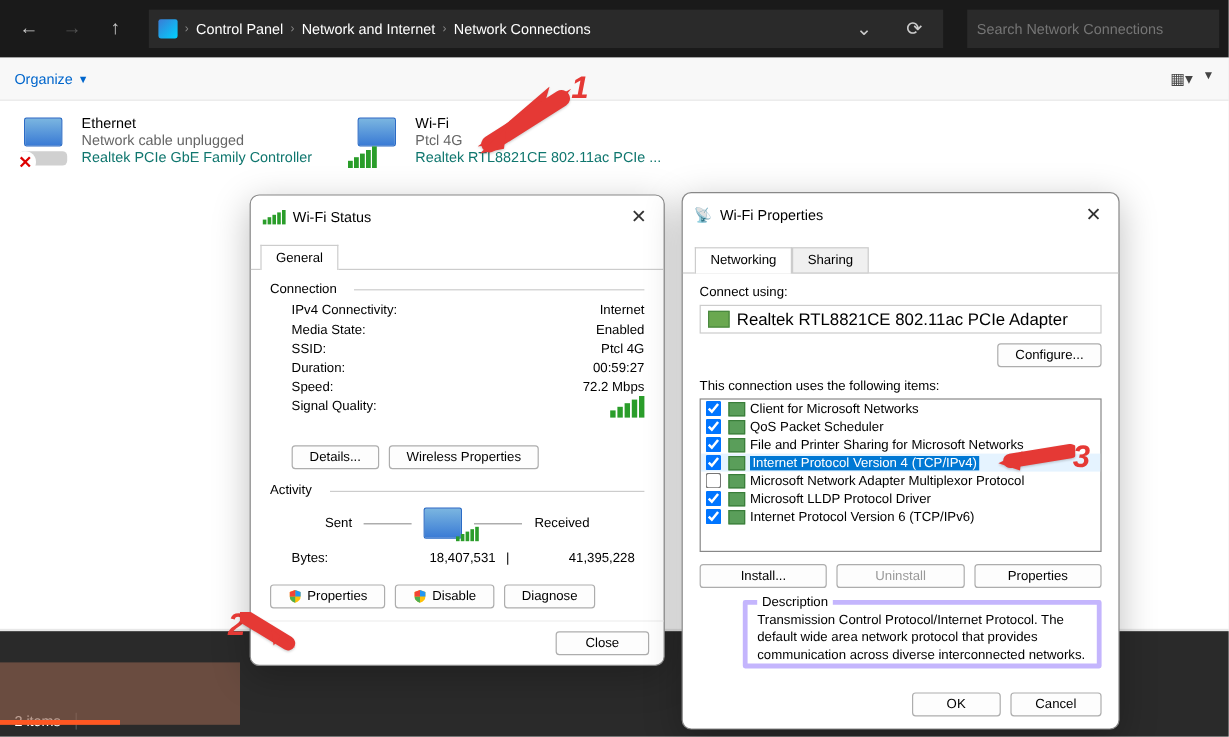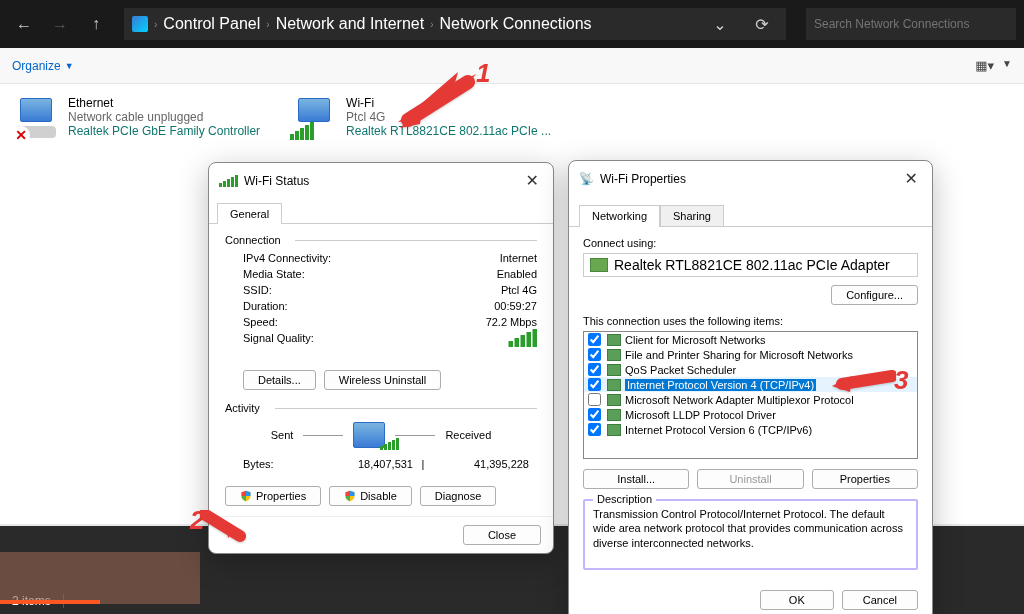--- a/index.html
+++ b/index.html
@@ -3,21 +3,21 @@
 <meta charset="utf-8">
 <style>
 * { box-sizing: border-box; margin: 0; padding: 0; font-family: "Segoe UI", Tahoma, sans-serif; }
 body { width: 1024px; height: 614px; background: #e8e8e8; position: relative; overflow: hidden; }
 
 
 .explorer-header { background: #1a1a1a; height: 48px; display: flex; align-items: center; padding: 0 8px; gap: 4px; }
 .nav-btn { width: 32px; height: 32px; display: flex; align-items: center; justify-content: center; color: #ccc; font-size: 16px; cursor: pointer; }
 .nav-btn.disabled { color: #555; }
 .address-bar { flex: 1; background: #2a2a2a; height: 32px; display: flex; align-items: center; padding: 0 8px; gap: 6px; margin: 0 8px; }
-.address-bar .crumb { color: #fff; font-size: 16px; }
+.address-bar .crumb { color: #fff; font-size: 12px; }
 .address-bar .sep { color: #888; font-size: 10px; }
 .address-controls { display: flex; gap: 10px; align-items: center; }
 .search-box { background: #2a2a2a; height: 32px; width: 210px; display: flex; align-items: center; padding: 0 8px; margin-left: 8px; }
 .search-box input { background: transparent; border: none; color: #888; font-size: 12px; width: 100%; outline: none; }
 .cp-icon { width: 16px; height: 16px; background: linear-gradient(135deg, #3a7bd5, #00d2ff); border-radius: 2px; }
 
 
 .toolbar { background: #f8f8f8; height: 36px; display: flex; align-items: center; padding: 0 12px; justify-content: space-between; border-bottom: 1px solid #e5e5e5;}
 .organize-btn { color: #0066cc; font-size: 12px; display: flex; align-items: center; gap: 4px; cursor: pointer; }
 .view-opts { color: #444; display: flex; gap: 8px; }
@@ -85,21 +85,21 @@
 .items-list::-webkit-scrollbar-track { background: #f0f0f0; border-left: 1px solid #ccc;}
 .items-list::-webkit-scrollbar-thumb { background: #c0c0c0; border: 1px solid #a0a0a0;}
 .item-row { display: flex; align-items: center; gap: 4px; padding: 1px 4px; font-size: 11px; white-space: nowrap;}
 .item-row input { margin-right: 2px; }
 .item-row .proto-icon { width: 14px; height: 12px; background: #5a9e5a; border: 1px solid #3a7e3a; flex-shrink:0; }
 .item-row.selected { background: #e5f3ff; }
 .item-row.selected .item-text { background: #0078d4; color: #fff; padding: 0 2px; }
 .items-btns { display: flex; justify-content: space-between; margin-top: 10px; gap: 8px; }
 .items-btns .win-btn { flex: 1; justify-content: center; }
 .items-btns .win-btn.disabled { color: #999; }
-.desc-group { border: 2px solid #c4b5fd; border-radius: 2px; padding: 6px 8px 18px 8px; margin-top: 10px; position: relative; }
+.desc-group { border: 4px solid #c4b5fd; border-radius: 2px; padding: 6px 8px 0 8px; margin-top: 10px; position: relative; margin-left: 36px; }
 .desc-group .legend { position: absolute; top: -8px; left: 8px; background: #fff; padding: 0 4px; font-size: 11px; }
 .desc-group .desc-text { font-size: 11px; line-height: 1.3; }
 .props-footer { display: flex; justify-content: flex-end; gap: 8px; padding: 10px 14px; }
 
 
 .status-bar { position: absolute; bottom: 0; left: 0; right: 0; height: 88px; background: #2a2a2a; display: flex; align-items: flex-end; padding: 6px 12px; }
 .status-bar .count { color: #fff; font-size: 12px; border-right: 1px solid #555; padding-right: 12px; }
 .status-bar .orange-strip { position:absolute; left:0; bottom:10px; width: 200px; height:52px; background: rgba(150,100,80,0.6); }
 .status-bar .orange-strip::after { content:""; position:absolute; left:0; bottom:0; width:100px; height:4px; background:#ff5722; }
 .signal-mini { display: flex; gap: 1px; align-items: flex-end; }
@@ -250,21 +250,21 @@
       <div class="signal-mini" style="transform:scale(1.5);transform-origin:right">
           <span></span>
           <span></span>
           <span></span>
           <span></span>
           <span></span>
         </div>
     </div>
     <div class="btn-row">
       <button class="win-btn">Details...</button>
-      <button class="win-btn">Wireless Uninstall</button>
+      <button class="win-btn">Wireless Properties</button>
     </div>
     <div class="group-label activity" style="margin-top:12px">Activity</div>
     <div class="activity-viz">
       <span class="lbl">Sent</span>
       <div class="dash"></div>
       <div style="position:relative">
         <div class="mini-monitor"></div>
         <div class="signal-mini" style="position:absolute;bottom:-2px;right:-14px">
             <span></span>
             <span></span>
@@ -334,26 +334,26 @@
     <div class="items-box">
       <div class="items-list" id="items-list">
           <div class="item-row">
             <input type="checkbox" checked="" style="">
             <div class="proto-icon"></div>
             <span class="item-text">Client for Microsoft Networks</span>
           </div>
           <div class="item-row">
             <input type="checkbox" checked="" style="">
             <div class="proto-icon"></div>
+            <span class="item-text">QoS Packet Scheduler</span>
+          </div>
+          <div class="item-row">
+            <input type="checkbox" checked="" style="">
+            <div class="proto-icon"></div>
             <span class="item-text">File and Printer Sharing for Microsoft Networks</span>
-          </div>
-          <div class="item-row">
-            <input type="checkbox" checked="" style="">
-            <div class="proto-icon"></div>
-            <span class="item-text">QoS Packet Scheduler</span>
           </div>
           <div class="item-row selected">
             <input type="checkbox" checked="" style="">
             <div class="proto-icon"></div>
             <span class="item-text">Internet Protocol Version 4 (TCP/IPv4)</span>
           </div>
           <div class="item-row">
             <input type="checkbox" style="">
             <div class="proto-icon"></div>
             <span class="item-text">Microsoft Network Adapter Multiplexor Protocol</span>

